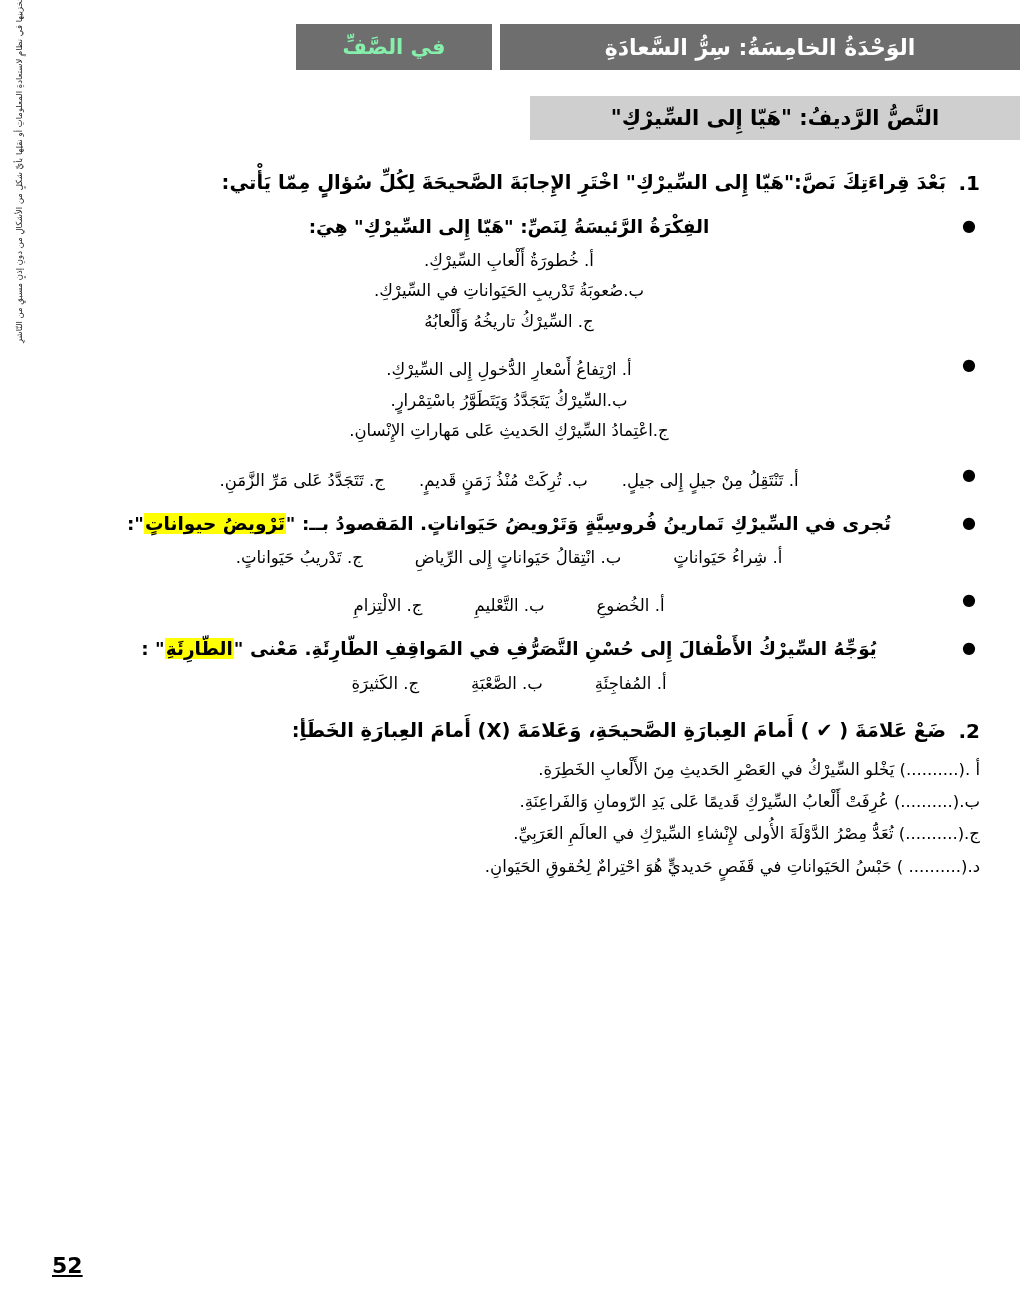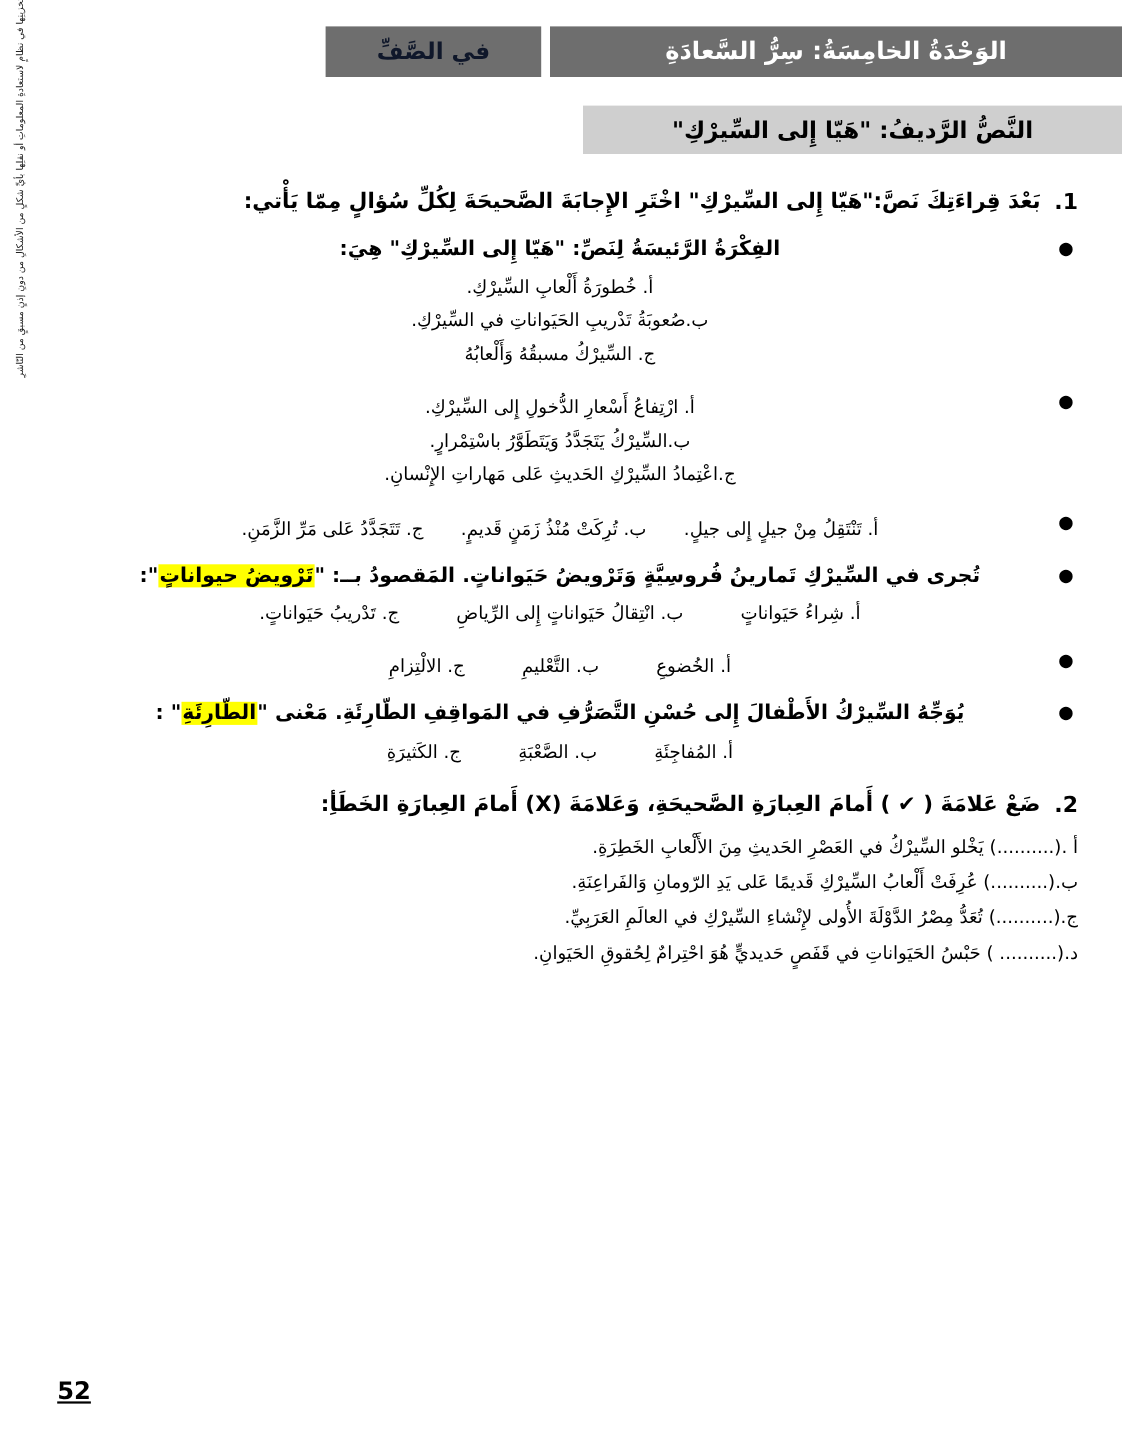--- a/index.html
+++ b/index.html
@@ -30,21 +30,21 @@
     justify-content: center;
     letter-spacing: 0;
   }
   .class-banner {
     position: absolute;
     top: 24px;
     right: 528px;
     width: 196px;
     height: 46px;
     background: #6e6e6e;
-    color: #0f172a;
+    color: #86efac;
     font-size: 21px;
     font-weight: bold;
     display: flex;
     align-items: center;
     justify-content: center;
   }
   .text-banner {
     position: absolute;
     top: 96px;
     right: 0;
@@ -191,21 +191,21 @@
 
     <div class="bullet-item">
       <div class="bullet-dot">●</div>
       <div class="bullet-body">
         <div class="bullet-stem">
           <span>الفِكْرَةُ الرَّئيسَةُ لِنَصِّ: "هَيّا إِلى السِّيرْكِ" هِيَ:</span>
         </div>
         <div class="opts-stacked">
           <span class="opt">أ.   خُطورَةُ أَلْعابِ السِّيرْكِ.</span>
           <span class="opt">ب.صُعوبَةُ تَدْريبِ الحَيَواناتِ في السِّيرْكِ.</span>
-          <span class="opt">ج. السِّيرْكُ مسبقُهُ وَأَلْعابُهُ</span>
+          <span class="opt">ج. السِّيرْكُ تاريخُهُ وَأَلْعابُهُ</span>
         </div>
       </div>
     </div>
 
     <div class="bullet-item">
       <div class="bullet-dot">●</div>
       <div class="bullet-body">
         <div class="opts-stacked">
           <span class="opt">أ.   ارْتِفاعُ أَسْعارِ الدُّخولِ إِلى السِّيرْكِ.</span>
           <span class="opt">ب.السِّيرْكُ يَتَجَدَّدُ وَيَتَطَوَّرُ باسْتِمْرارٍ.</span>

